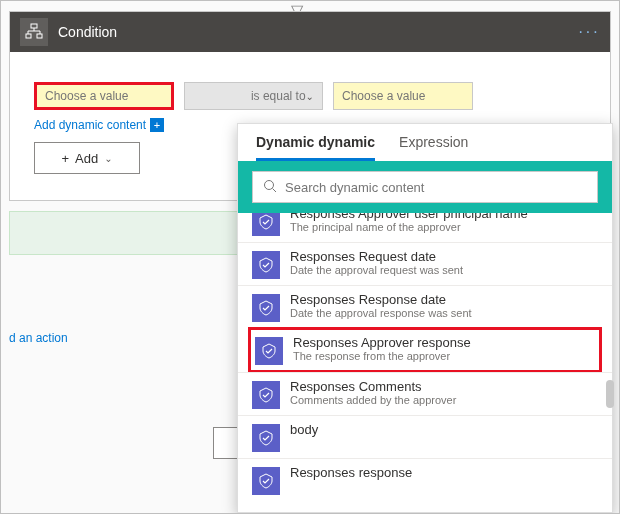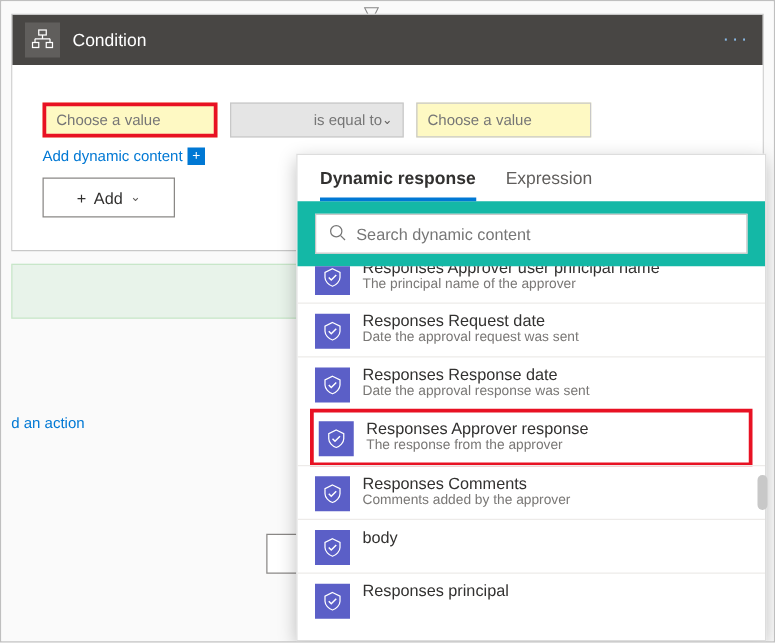--- a/index.html
+++ b/index.html
@@ -288,21 +288,21 @@
   <div class="lower-pane"></div>
 
   <div class="an-action">d an action</div>
 
   <div class="new-step">
     <span>+  Ne</span>
   </div>
 
   <div class="popup">
     <div class="tabs">
-      <div class="tab active">Dynamic response</div>
+      <div class="tab active">Dynamic dynamic</div>
       <div class="tab">Expression</div>
     </div>
     <div class="search-wrap">
       <div class="search-box">
         <span>
           <svg width="14" height="14" viewBox="0 0 14 14">
               <circle cx="6" cy="6" r="4.5" fill="none" stroke="#767676" stroke-width="1"></circle>
               <line x1="9.5" y1="9.5" x2="13" y2="13" stroke="#767676" stroke-width="1"></line>
             </svg>
         </span>
@@ -383,20 +383,20 @@
           </div>
         </div>
         <div class="list-item">
           <div class="li-icon">
             <svg width="16" height="16" viewBox="0 0 16 16">
               <path d="M8 1 L14 4 V8 C14 11 11 14 8 15 C5 14 2 11 2 8 V4 Z" fill="none" stroke="#fff" stroke-width="1"></path>
               <path d="M5 8 L7 10 L11 6" fill="none" stroke="#fff" stroke-width="1.2"></path>
             </svg>
           </div>
           <div class="li-text">
-            <div class="li-title">Responses principal</div>
+            <div class="li-title">Responses response</div>
           </div>
         </div>
       </div>
     <div class="scrollbar"></div>
   </div>
 
 </div>
 
 </body></html>

